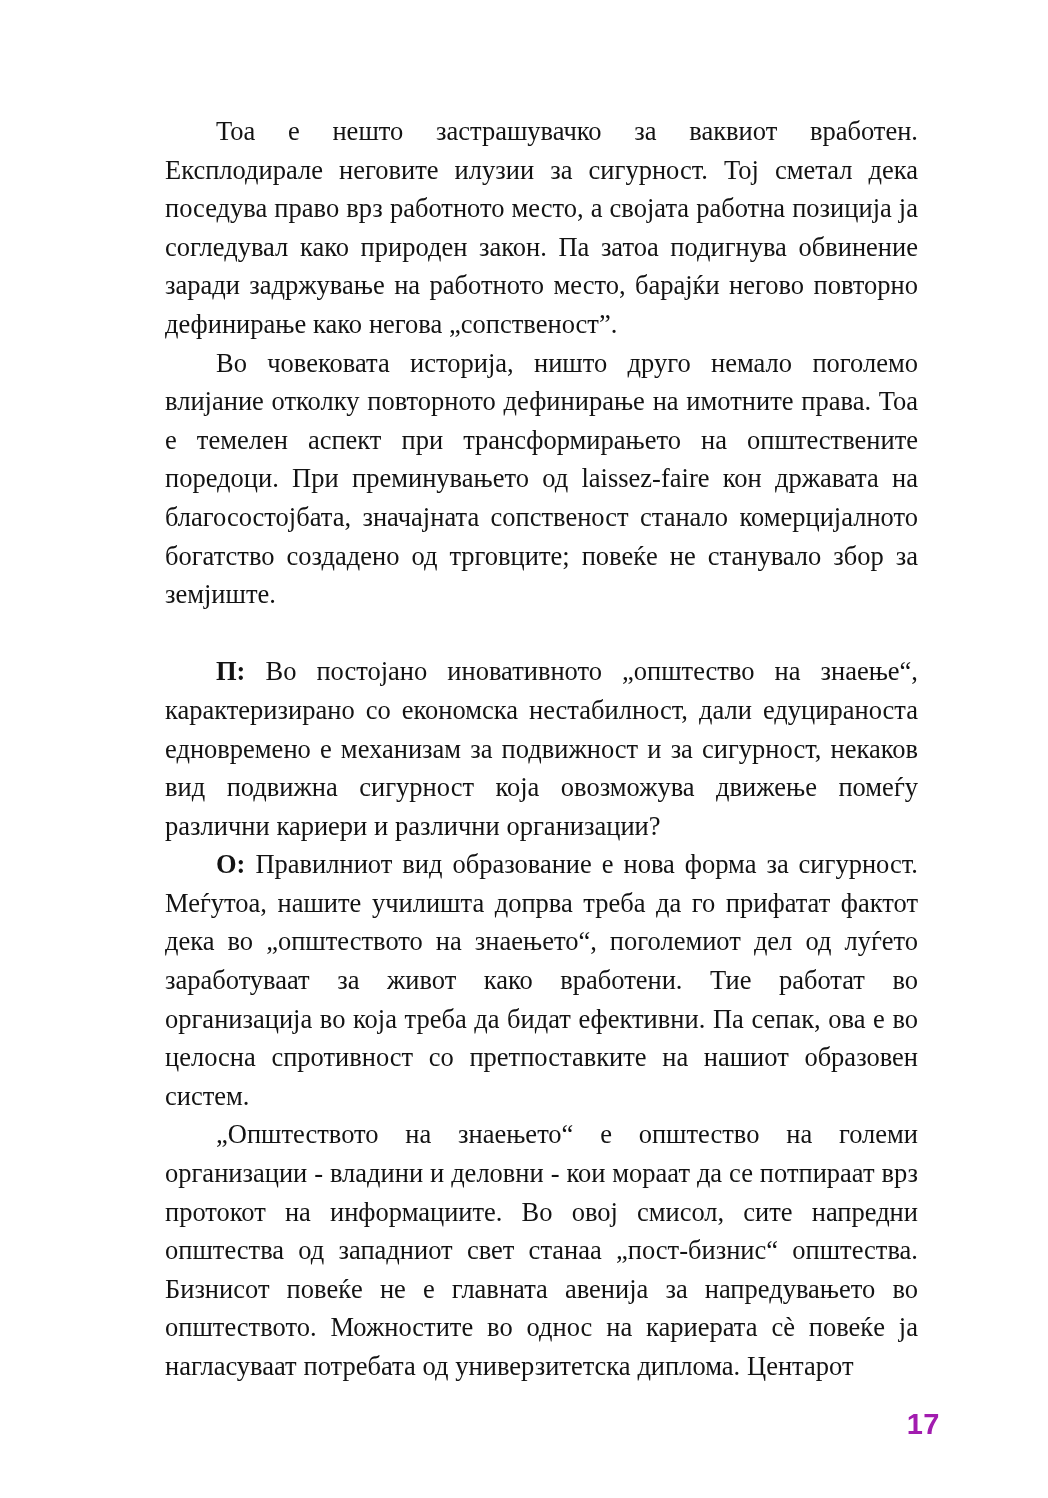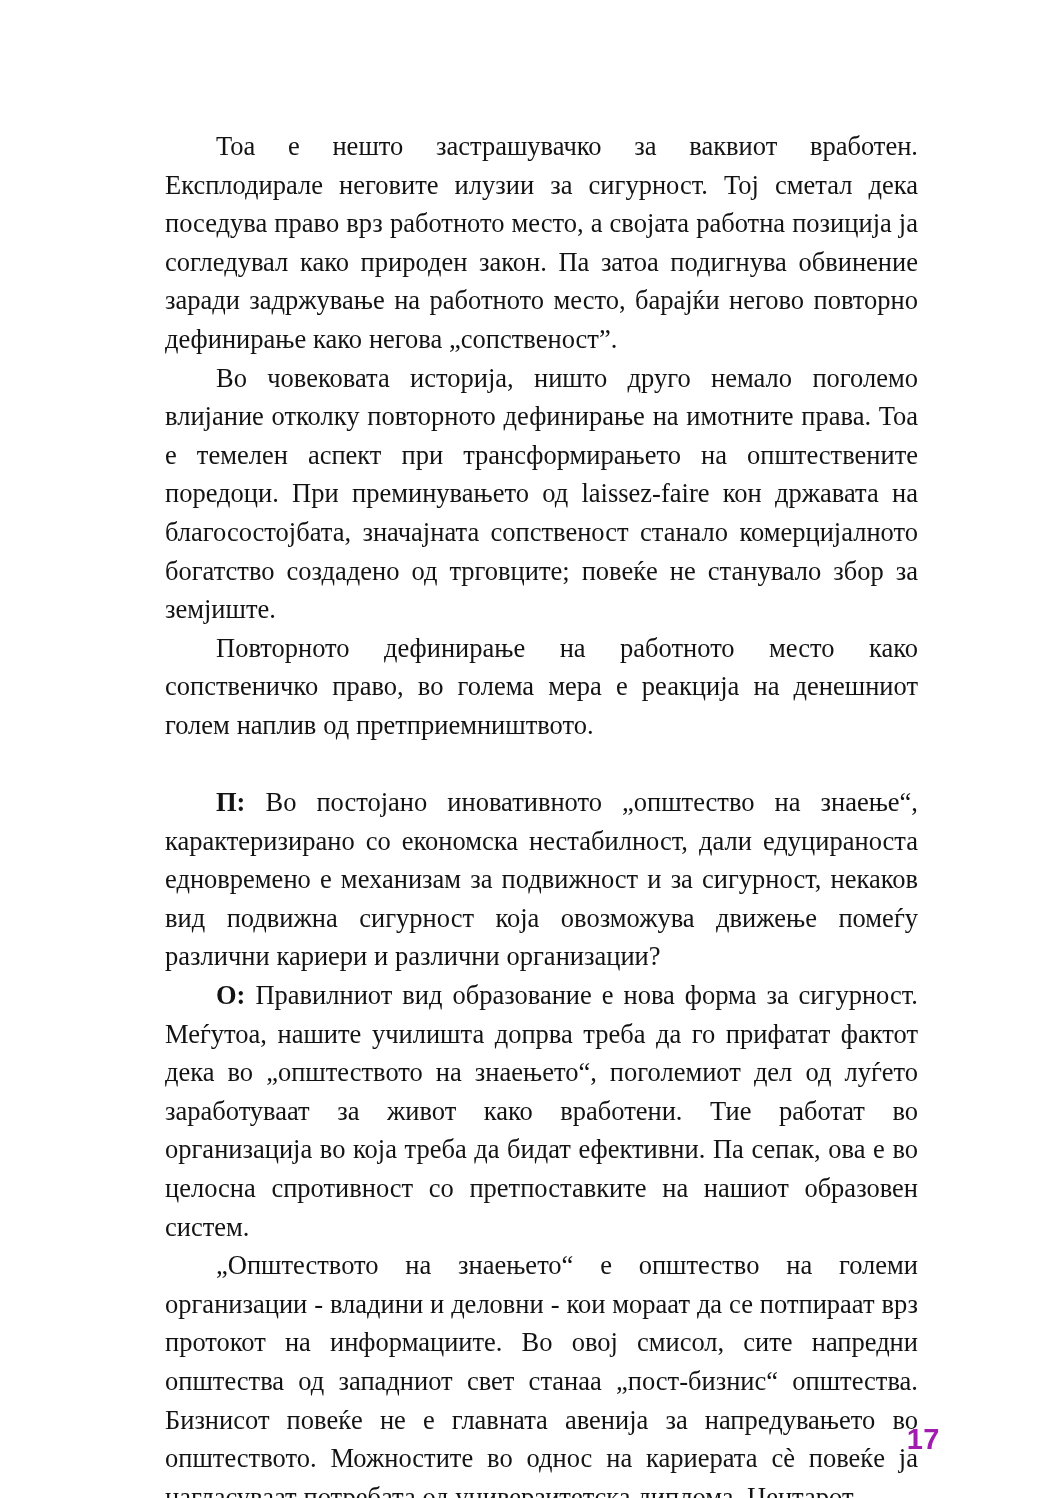--- a/index.html
+++ b/index.html
@@ -12,21 +12,21 @@
     height: 1498px;
     position: relative;
     font-family: "Liberation Serif", "DejaVu Serif", serif;
     color: #000000;
     overflow: hidden;
   }
 
   .page {
     position: absolute;
     left: 0;
-    top: 15px;
+    top: 0;
     width: 1048px;
     height: 1092px;
     background: #ffffff;
   }
 
   .text-column {
     position: absolute;
     left: 165px;
     top: 112px;
     width: 753px;
@@ -72,23 +72,20 @@
   <div class="text-column">
 
     <p class="para">
       <span class="lead-mark"></span><span>Тоа е нешто застрашувачко за ваквиот вработен. Експлодирале неговите илузии за сигурност. Тој сметал дека поседува право врз работното место, а својата работна позиција ја согледувал како природен закон. Па затоа подигнува обвинение заради задржување на работното место, барајќи негово повторно дефинирање како негова „сопственост”.</span>
     </p>
 
     <p class="para">
       <span class="lead-mark"></span><span>Во човековата историја, ништо друго немало поголемо влијание отколку повторното дефинирање на имотните права. Тоа е темелен аспект при трансформирањето на општествените поредоци. При преминувањето од laissez-faire кон државата на благосостојбата, значајната сопственост станало комерцијалното богатство создадено од трговците; повеќе не станувало збор за земјиште.</span>
     </p>
 
-    <p class="para">
-      <span class="lead-mark"></span><span>Повторното дефинирање на работното место како сопственичко право, во голема мера е реакција на денешниот голем наплив од претприемништвото.</span>
-    </p>
 
     <p class="para spaced-before">
       <span class="lead-mark">П:</span><span> Во постојано иновативното „општество на знаење“, карактеризирано со економска нестабилност, дали едуцираноста едновремено е механизам за подвижност и за сигурност, некаков вид подвижна сигурност која овозможува движење помеѓу различни кариери и различни организации?</span>
     </p>
 
     <p class="para">
       <span class="lead-mark">О:</span><span> Правилниот вид образование е нова форма за сигурност. Меѓутоа, нашите училишта допрва треба да го прифатат фактот дека во „општеството на знаењето“, поголемиот дел од луѓето заработуваат за живот како вработени. Тие работат во организација во која треба да бидат ефективни. Па сепак, ова е во целосна спротивност со претпоставките на нашиот образовен систем.</span>
     </p>
 
     <p class="para">

